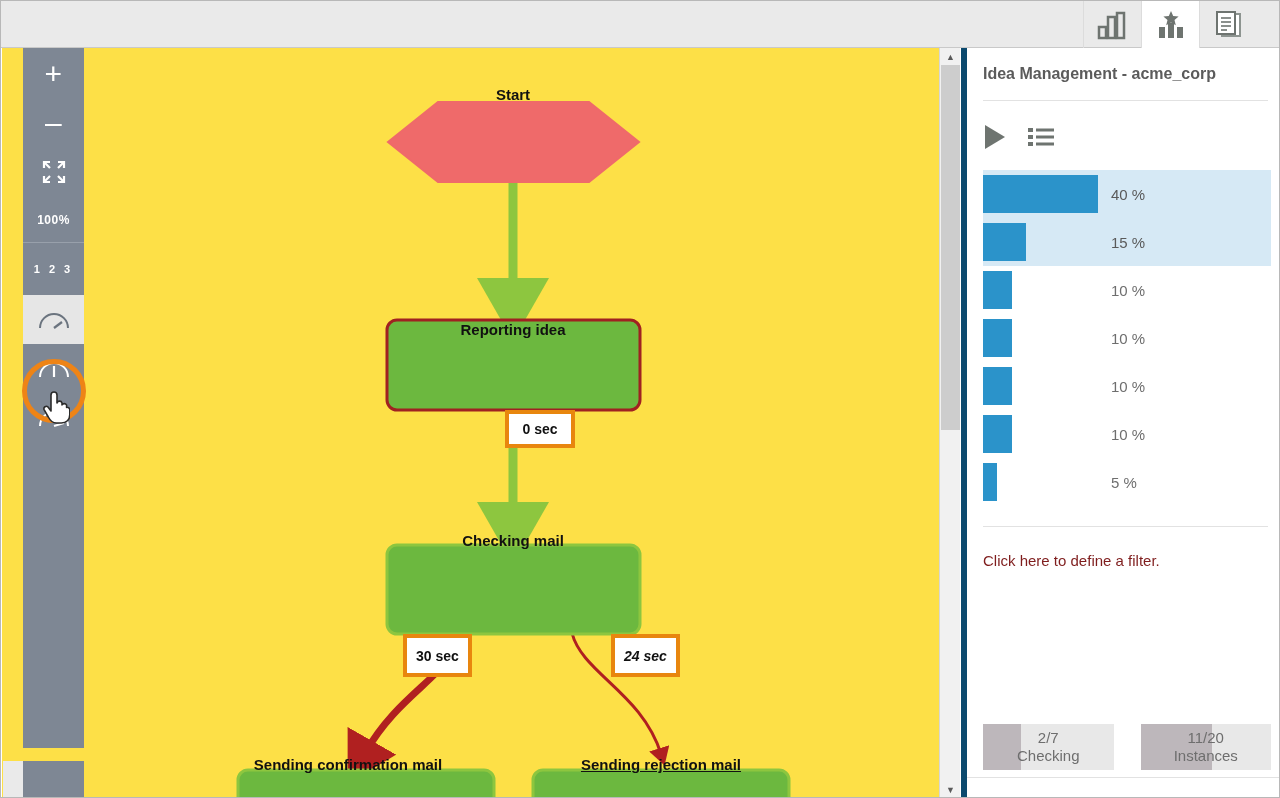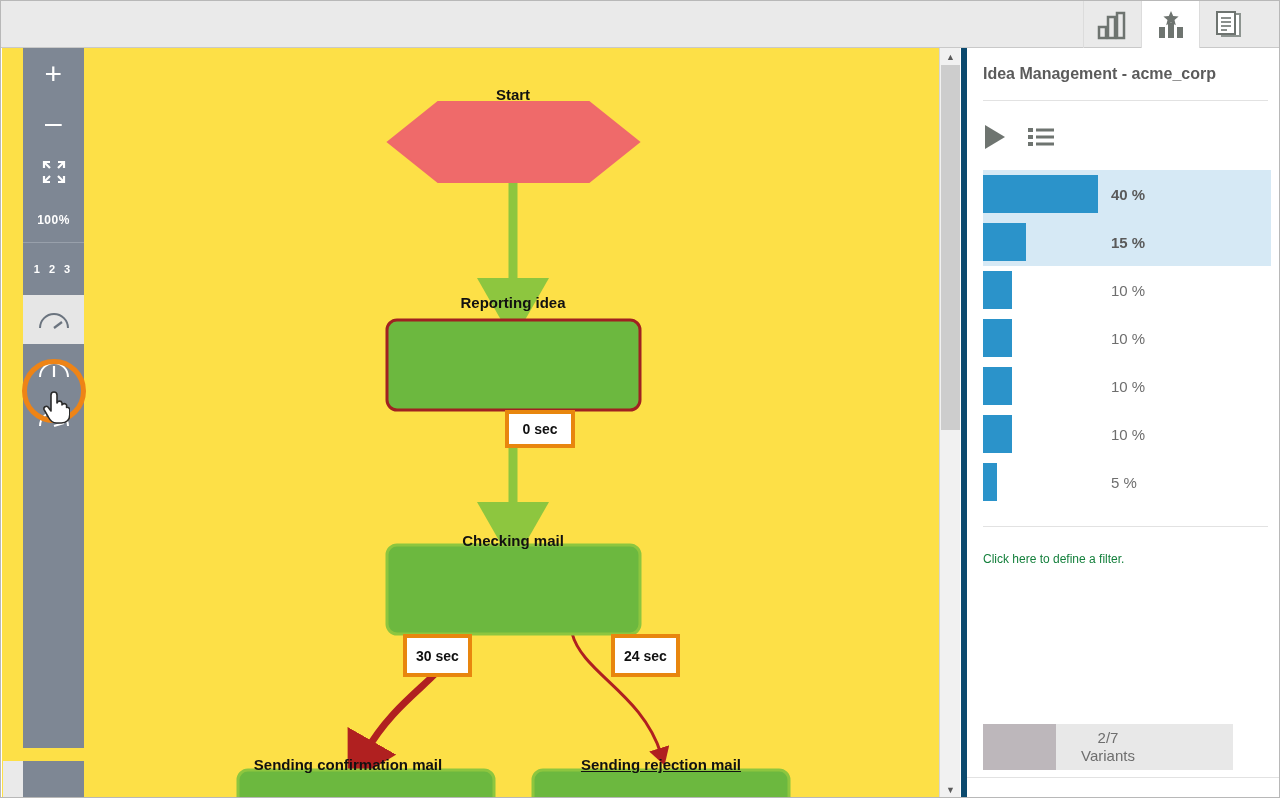--- a/index.html
+++ b/index.html
@@ -157,31 +157,31 @@
     position: relative; height: 48px;
     display: flex; align-items: center;
     cursor: pointer;
   }
   .bc-row.hi { background: #d6e9f5; }
   .bc-bar { height: 38px; background: #2b93ca; flex: none; }
   .bc-val {
     position: absolute; left: 128px;
     font-size: 15px; color: #6e6e6e;
   }
-  .bc-row.hi .bc-val { font-weight: bold; color: #5a5a5a; }
+  .bc-row.hi .bc-val { font-weight: normal; color: #5a5a5a; }
 
   .filter-text {
     position: absolute; left: 16px; top: 504px;
-    font-size: 12px; color: #15803d; cursor: pointer;
+    font-size: 15px; color: #7f1d1d; cursor: pointer;
   }
 
   
   .stats {
     position: absolute; left: 16px; bottom: 28px;
-    width: 250px; height: 46px;
+    width: 288px; height: 46px;
     display: flex; gap: 27px; border-radius: 20px;
   }
   .stat {
     position: relative; flex: 1; height: 46px;
     background: #e8e8e8; overflow: hidden; cursor: pointer;
   }
   .stat-fill {
     position: absolute; left: 0; top: 0; height: 46px;
     background: #bdb7bb;
   }
@@ -263,28 +263,28 @@
       <rect x="385" y="272" width="253" height="90" rx="10" ry="10" fill="#6cb83f" stroke="#a02121" stroke-width="3"></rect>
 
       <rect x="385" y="497" width="253" height="89" rx="10" ry="10" fill="#6cb83f" stroke="#8dc63f" stroke-width="3"></rect>
 
       <rect x="236" y="722" width="256" height="90" rx="10" ry="10" fill="#6cb83f" stroke="#8dc63f" stroke-width="3"></rect>
 
       <rect x="531" y="722" width="256" height="90" rx="10" ry="10" fill="#6cb83f" stroke="#8dc63f" stroke-width="3"></rect>
     </svg>
 
     <div class="node-label" style="left:411px; top:38px; width:200px;">Start</div>
-    <div class="node-label" style="left:411px; top:246px; width:200px;">Reporting idea</div>
+    <div class="node-label" style="left:411px; top:273px; width:200px;">Reporting idea</div>
     <div class="node-label" style="left:411px; top:484px; width:200px;">Checking mail</div>
     <div class="node-label" style="left:224px; top:708px; width:244px;">Sending confirmation mail</div>
     <div class="node-label" style="left:537px; top:708px; width:244px;text-decoration:underline;">Sending rejection mail</div>
 
     <div class="edge-label" style="left:503px; top:362px; width:70px; height:38px;">0 sec</div>
     <div class="edge-label" style="left:401px; top:586px; width:69px; height:43px;">30 sec</div>
-    <div class="edge-label" style="left:609px; top:586px; width:69px; height:43px;">24 sec</div>
+    <div class="edge-label" style="left:609px; top:586px; width:69px; height:43px;font-style:italic;">24 sec</div>
 
     <div class="toolstrip">
 
       <div class="ts-btn ts-plus">+</div>
       <div class="ts-btn ts-minus">–</div>
 
       <div class="ts-btn ts-fit">
         <svg width="24" height="24" viewBox="0 0 24 24">
           <path d="M2,8 L2,2 L8,2" fill="none" stroke="#ffffff" stroke-width="2.2"></path>
           <path d="M16,2 L22,2 L22,8" fill="none" stroke="#ffffff" stroke-width="2.2"></path>
@@ -401,21 +401,28 @@
 
     <div class="rp-rule" style="top:478px;"></div>
 
     <div class="filter-text">Click here to define a filter.</div>
 
     <div class="stats">
       <div class="stat">
         <div class="stat-fill" style="width:29%;"></div>
         <div class="stat-text">
           <span>2/7</span>
-          <span>Variants</span>
+          <span>Checking</span>
+        </div>
+      </div>
+      <div class="stat">
+        <div class="stat-fill" style="width:55%;"></div>
+        <div class="stat-text">
+          <span>11/20</span>
+          <span>Instances</span>
         </div>
       </div>
     </div>
 
     <div class="rp-footrule"></div>
   </div>
 
 </div>
 
 </body></html>

